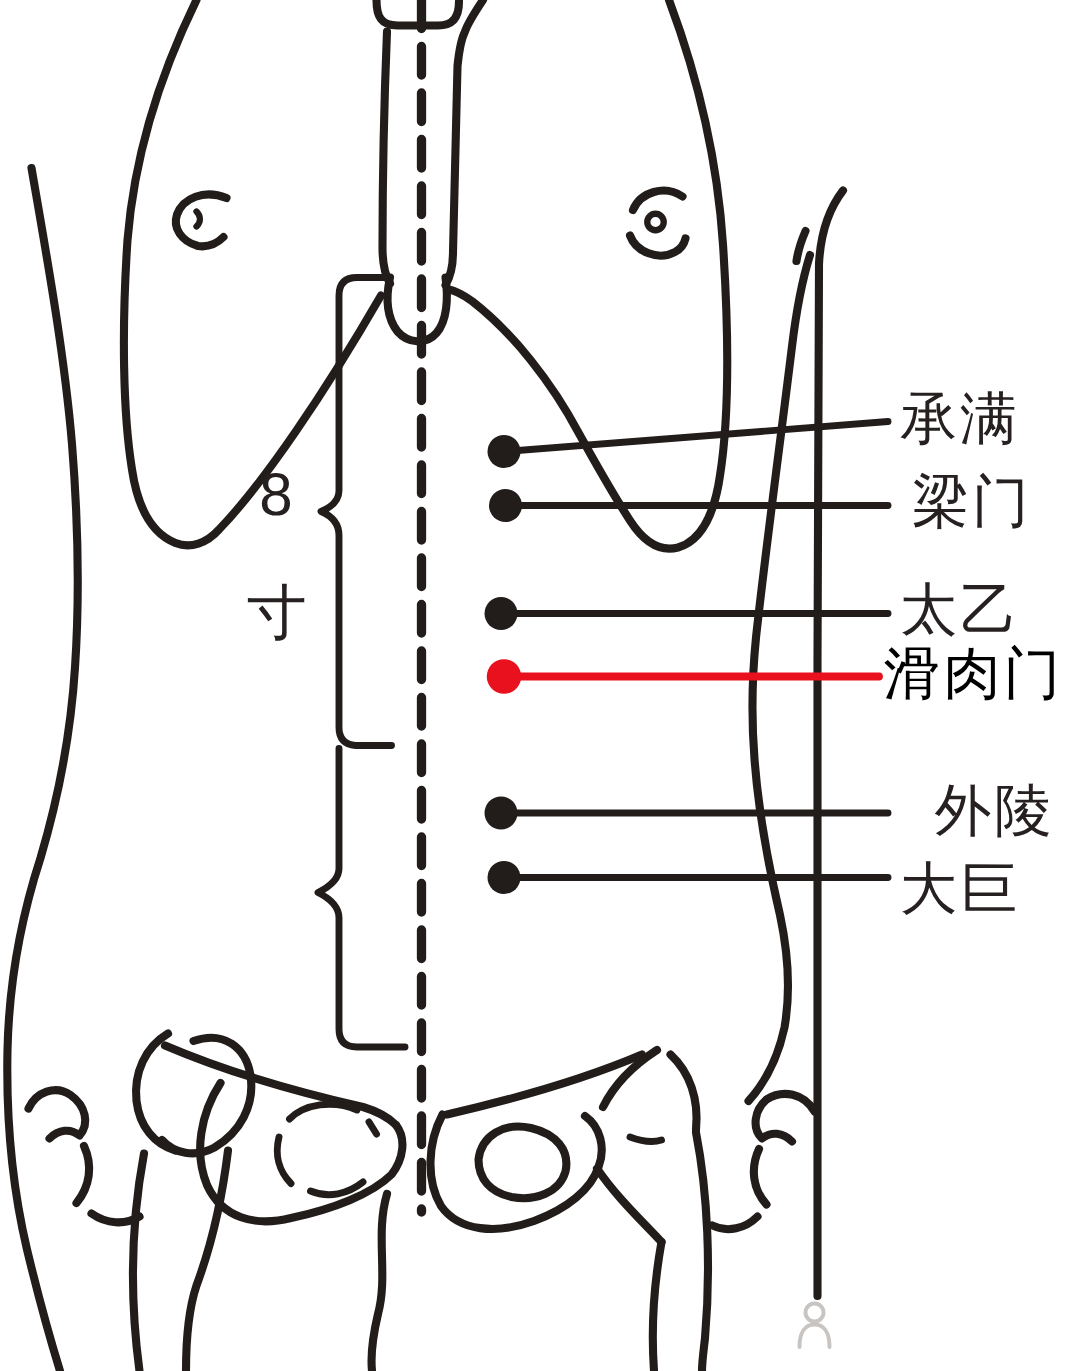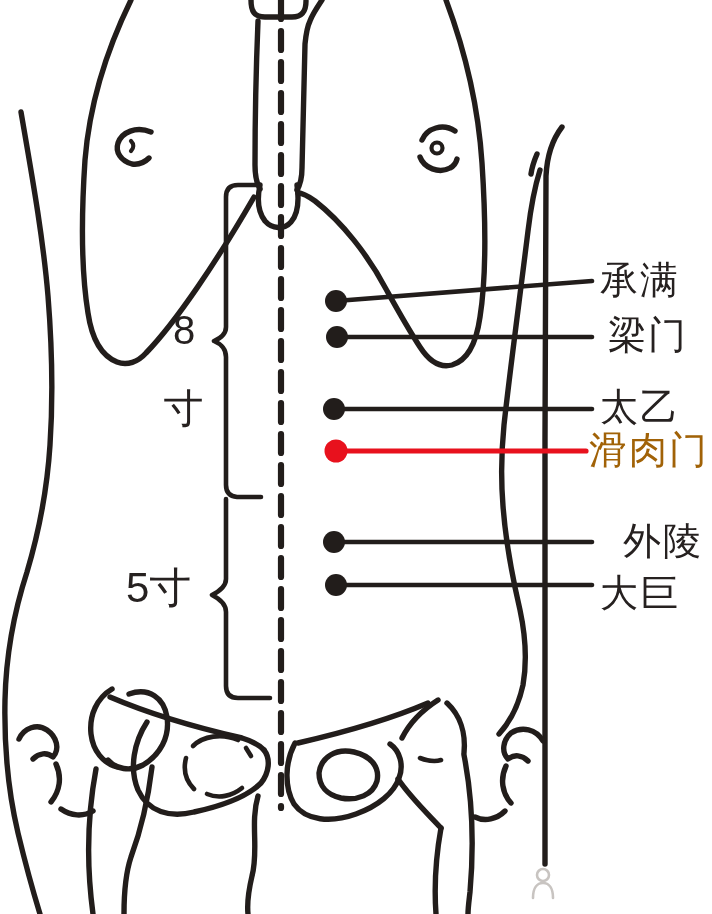--- a/index.html
+++ b/index.html
@@ -15,21 +15,21 @@
     position:absolute;
     transform:translateY(-52%);
     font-size:38px;
     font-weight:500;
     letter-spacing:2px;
     color:#262120;
     white-space:nowrap;
     line-height:1;
     text-align:right;
   }
-  .plabel.red{color:#a16207;}
+  .plabel.red{color:#000000;}
   .measure{
     position:absolute;
     font-size:42px;
     font-weight:500;
     color:#262120;
     line-height:1.05;
     white-space:nowrap;
   }
   .measure.vertical{
     writing-mode:vertical-rl;
@@ -137,16 +137,15 @@
   <div>
     <div class="plabel" style="left:600px;top:281px">承满</div>
     <div class="plabel" style="left:608px;top:336px">梁门</div>
     <div class="plabel" style="left:600px;top:408px">太乙</div>
     <div class="plabel red" style="left:589px;top:451px">滑肉门</div>
     <div class="plabel" style="left:623px;top:542px">外陵</div>
     <div class="plabel" style="left:600px;top:594px">大巨</div>
   </div>
 
   <div class="measure vertical" style="left:163px;top:308px">8寸</div>
-  <div class="measure" style="left:126px;top:566px">5寸</div>
 
 
 </div>
 
 </body></html>

